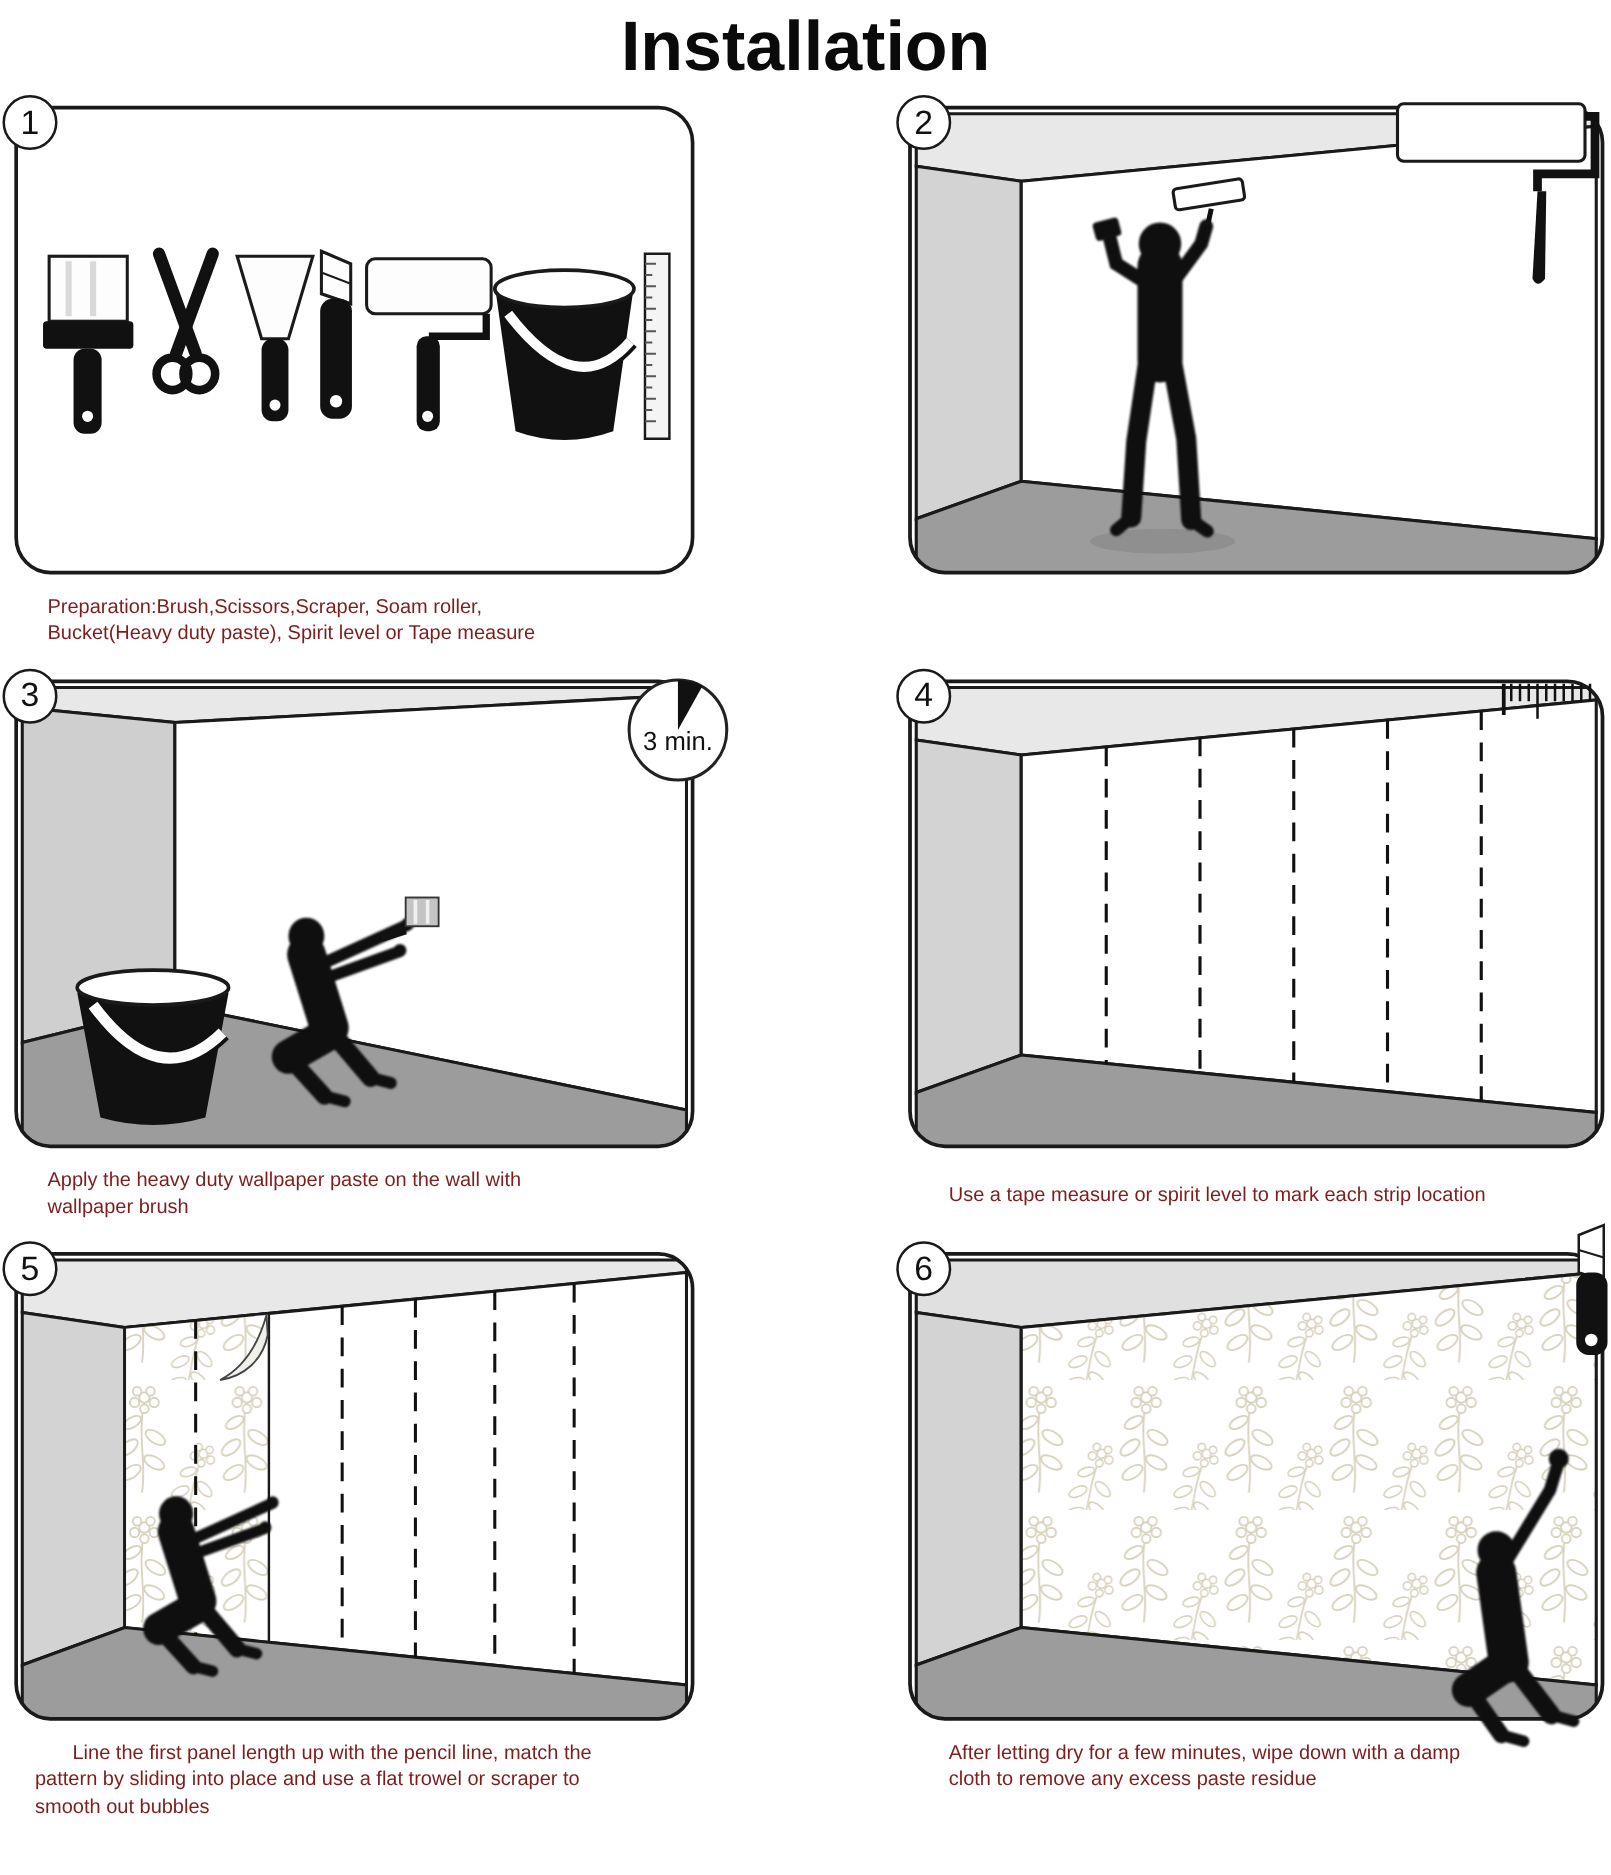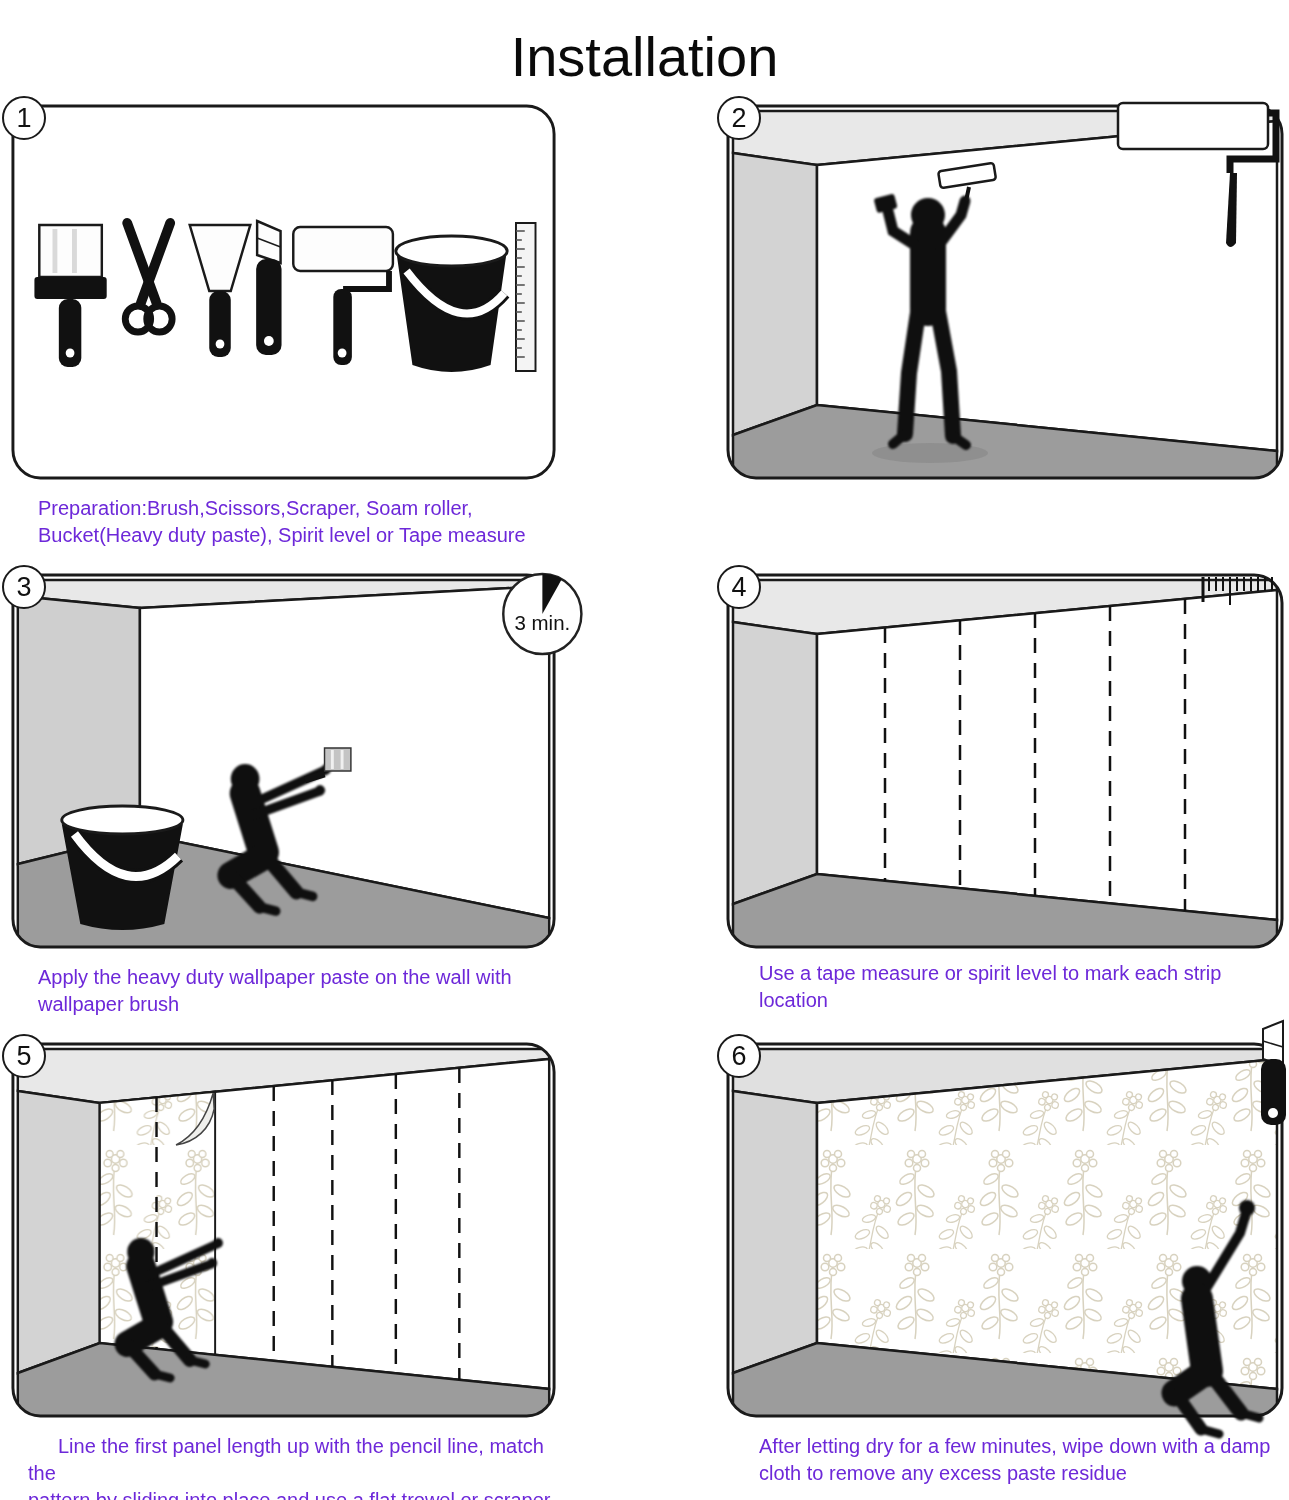--- a/index.html
+++ b/index.html
@@ -1,43 +1,43 @@
 <!DOCTYPE html>
 <html><head>
 <meta charset="utf-8">
 <style>
   html,body{margin:0;padding:0;background:#fff;}
   .page{
     width:1289px;height:1500px;position:relative;background:#fff;
     font-family:"Liberation Sans", sans-serif;color:#111;overflow:hidden;
   }
   .title{
-    margin:0;padding-top:24px;text-align:center;
-    font-size:56px;font-weight:400;letter-spacing:0px;color:#0a0a0a;
+    margin:0;padding-top:4px;text-align:center;
+    font-size:56px;font-weight:700;letter-spacing:0px;color:#0a0a0a;
   }
   .grid{
     display:grid;grid-template-columns:547px 560px;column-gap:168px;
     padding-left:10px;padding-top:14px;row-gap:24px;
   }
   .step{position:relative;}
   .panel{position:relative;height:378px;}
   .panel svg{display:block;width:100%;height:100%;overflow:visible;}
   .badge{
     position:absolute;top:-7px;left:-8px;width:40px;height:40px;
     border:2.5px solid #1a1a1a;border-radius:50%;background:#fff;
     display:flex;align-items:center;justify-content:center;
     font-size:27px;font-weight:400;color:#111;z-index:5;
   }
   .caption{
-    margin:14px 2px 0 28px;font-size:20px;line-height:1.33;
-    white-space:pre-line;color:#6d28d9;
+    margin:14px 2px 0 28px;font-size:16px;line-height:1.33;
+    white-space:pre-line;color:#7f1d1d;
   }
   .step[data-step="5"] .caption{text-indent:30px;margin-left:18px;}
   .step[data-step="6"] .caption{margin-left:34px;}
-  .step[data-step="4"] .caption{margin-left:34px;margin-top:10px;}
+  .step[data-step="4"] .caption{margin-left:34px;margin-top:26px;}
   .step[data-step="2"] .caption{margin-left:50px;}
 </style>
 </head>
 <body>
 
 <svg width="0" height="0" style="position:absolute" aria-hidden="true">
   <defs>
     <g id="sprig" fill="#ffffff" stroke="#d8d2bf" stroke-width="1.5">
       <path d="M20 88 C24 66 16 42 22 14" fill="none"></path>
       <ellipse cx="11" cy="72" rx="9" ry="4.5" transform="rotate(-32 11 72)"></ellipse>

